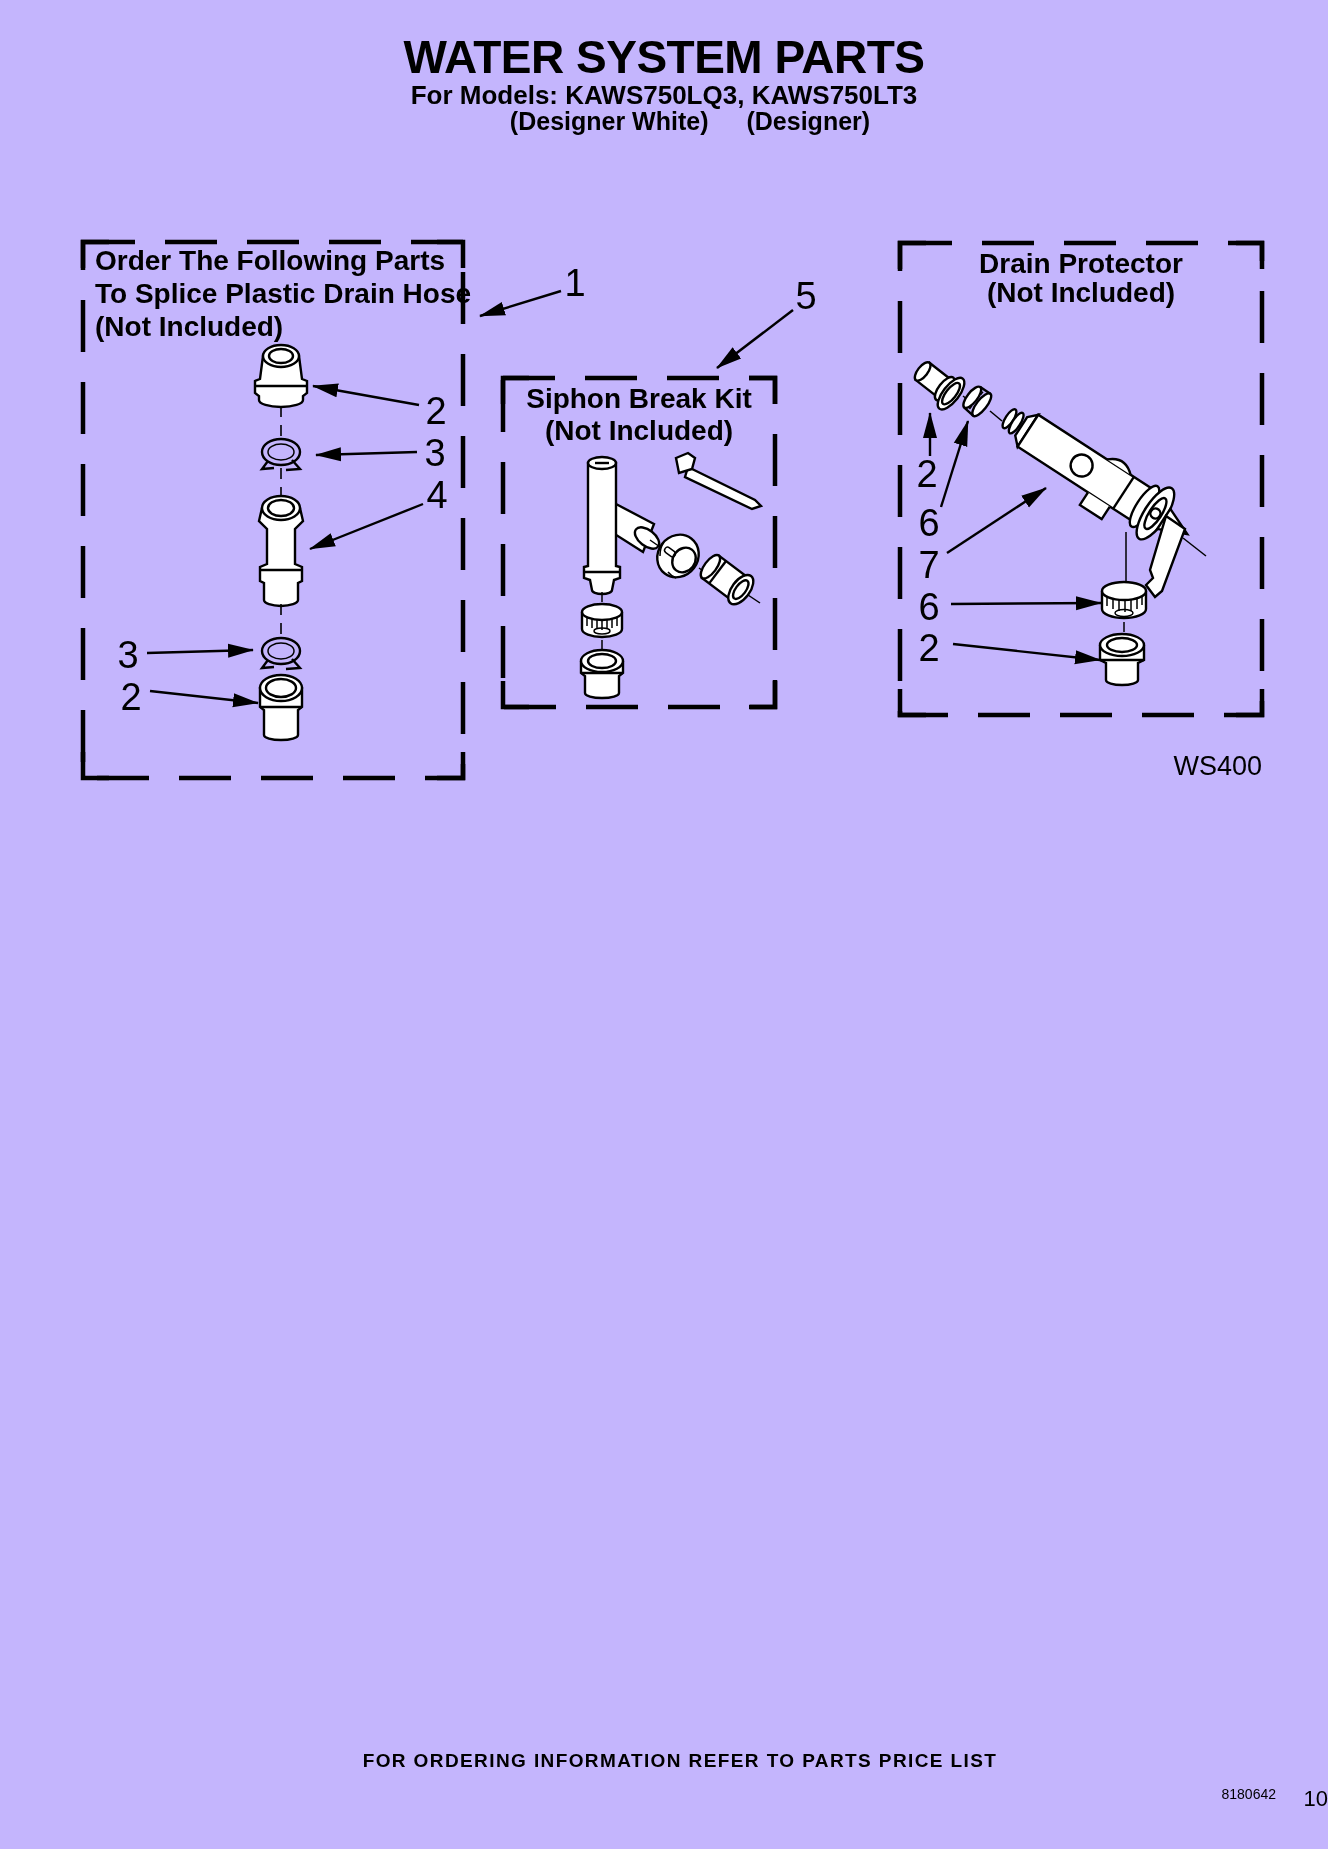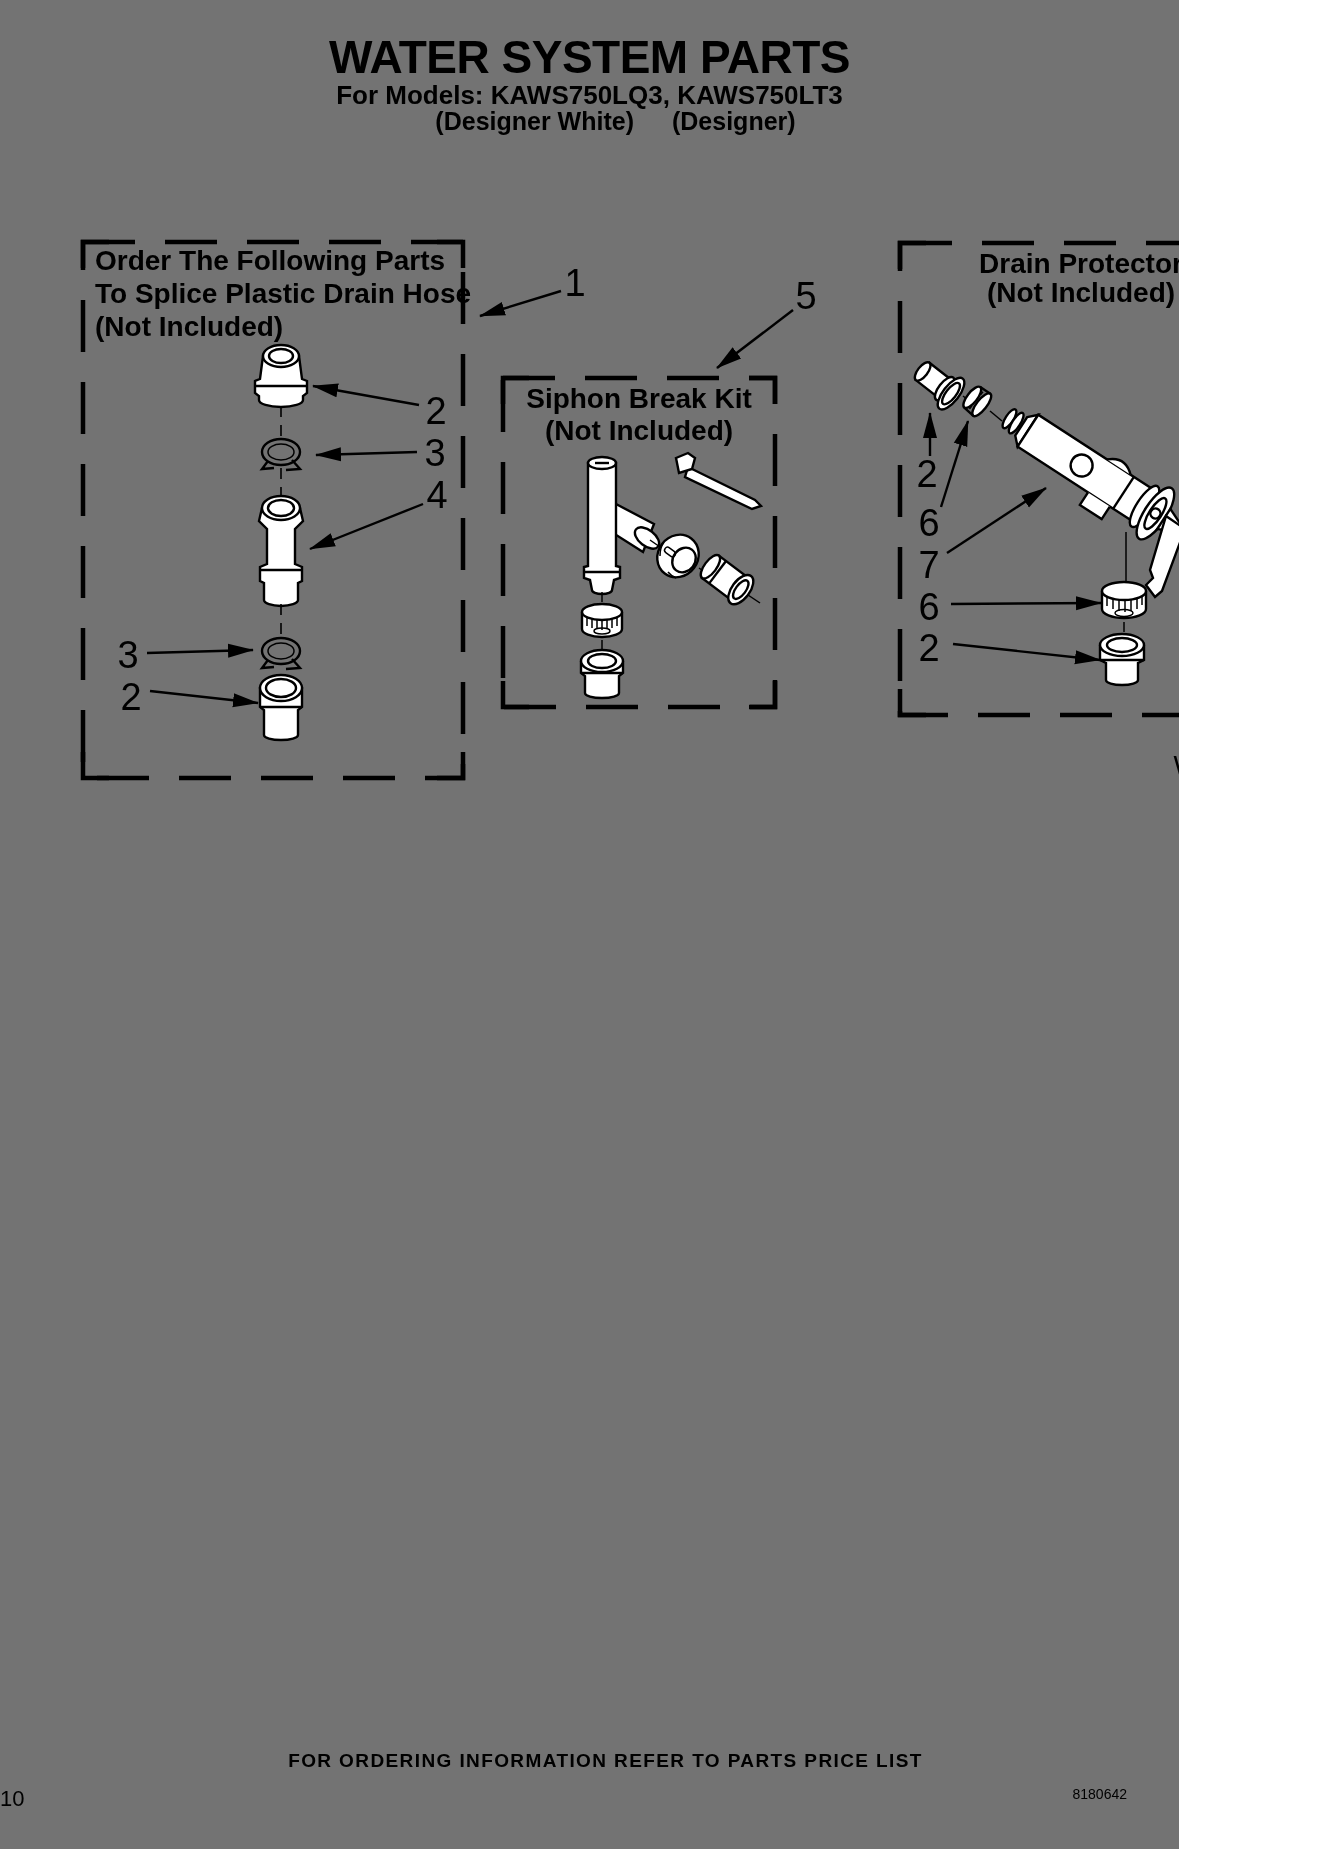--- a/index.html
+++ b/index.html
@@ -1,35 +1,35 @@
 <!DOCTYPE html>
 <html><head>
 <meta charset="utf-8">
 <style>
   html,body{margin:0;padding:0;background:#fff;}
   .page{
     position:relative;
-    width:1179px;height:1849px;
-    background:#737373;
+    width:1328px;height:1849px;
+    background:#c4b5fd;
     font-family:"Liberation Sans", sans-serif;
     color:#000;
     overflow:hidden;
   }
   .hdr{position:absolute;left:0;right:0;text-align:center;white-space:nowrap;}
   .hdr-title{top:30px;font-size:46px;font-weight:bold;letter-spacing:-0.5px;}
   .hdr-models{top:80px;font-size:26px;font-weight:bold;}
   .hdr-finish{top:107px;font-size:25px;font-weight:bold;transform:translateX(26px);}
   .hdr-finish .gap{display:inline-block;width:38px;}
   svg text{font-family:"Liberation Sans", sans-serif;}
   .boxtitle{font-size:28px;font-weight:bold;}
   .callout{font-size:38px;}
   .code{font-size:27px;}
   .ftr-note{position:absolute;left:0;right:0;top:1750px;text-align:center;
     font-size:19px;font-weight:bold;letter-spacing:1.4px;white-space:nowrap;padding-left:32px;}
-  .ftr-page{position:absolute;left:0;right:0;top:1786px;text-align:left;font-size:22px;}
+  .ftr-page{position:absolute;left:0;right:0;top:1786px;text-align:right;font-size:22px;}
   .ftr-doc{position:absolute;right:52px;top:1786px;font-size:14px;}
   
   .ln{stroke:#000;stroke-width:2.4;fill:none;}
   .fw{stroke:#000;stroke-width:2.4;fill:#fff;}
   .thin{stroke:#000;stroke-width:1.5;fill:none;}
   .dash{stroke:#000;stroke-width:1.6;fill:none;stroke-dasharray:11 8;}
   .boxline{fill:none;stroke:#000;stroke-width:4.5;stroke-dasharray:52 30;}
   .corner{fill:none;stroke:#000;stroke-width:4.5;}
   .arrow{stroke:#000;stroke-width:2.4;fill:none;marker-end:url(#ah);}
 </style>

